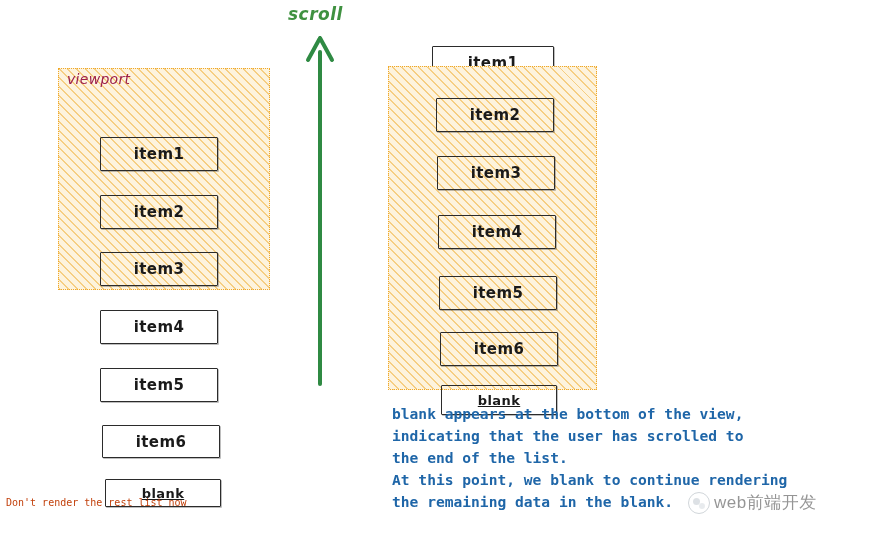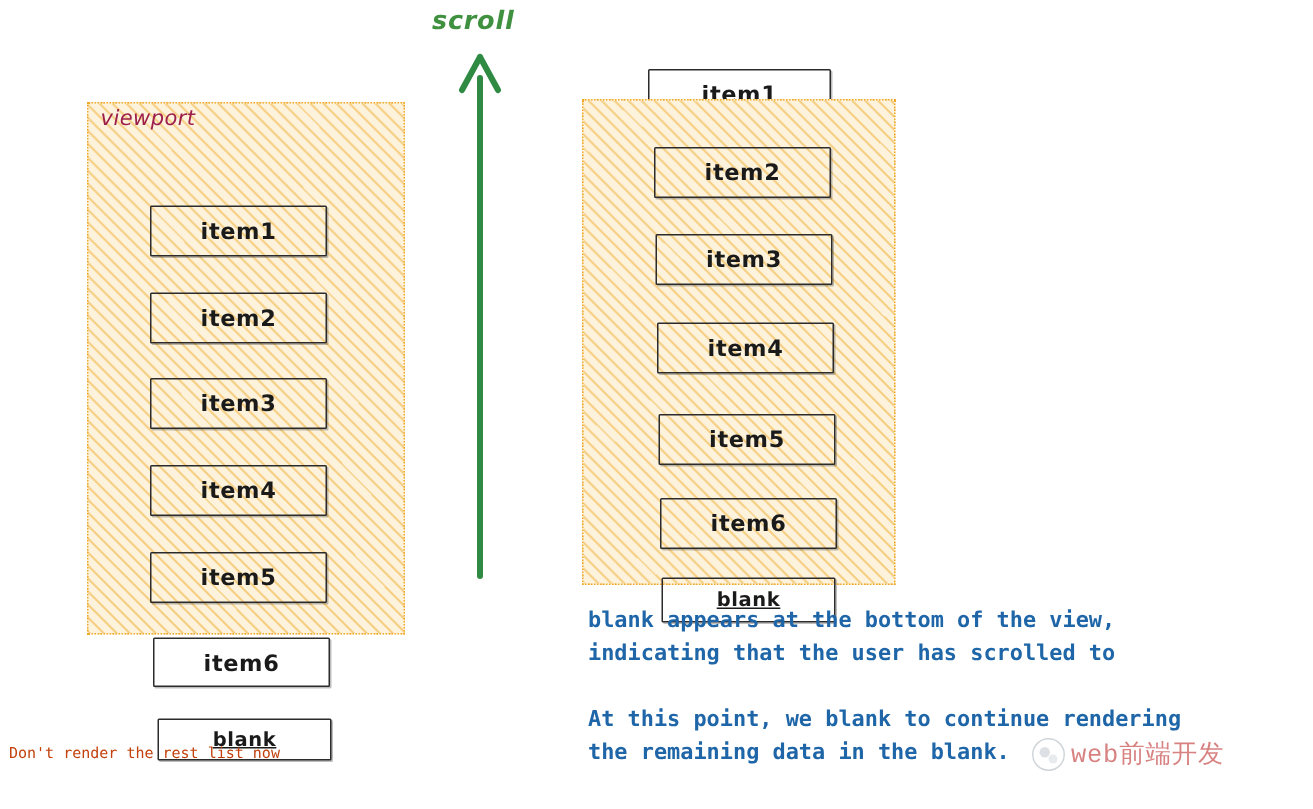--- a/index.html
+++ b/index.html
@@ -112,22 +112,22 @@
     line-height: 21.8px;
   }
 
   
   .watermark {
     position: absolute;
     display: flex;
     align-items: flex-end;
     gap: 4px;
     opacity: 0.55;
-    color: #b91c1c;
-    font-family: Liberation Mono, monospace;
+    color: #404040;
+    font-family: Liberation Sans, sans-serif;
     font-size: 17px;
     letter-spacing: 0.5px;
     pointer-events: none;
   }
   .watermark .wm-logo {
     width: 20px;
     height: 20px;
     border-radius: 50%;
     border: 1.5px solid #aab3ba;
     position: relative;
@@ -148,21 +148,21 @@
     width: 6px; height: 6px;
     border-radius: 50%;
     background: #d6dce1;
   }
 </style>
 </head>
 <body>
 
 <div class="stage">
 
-  <div class="viewport" style="left:58px; top:68px; width:212px; height:355px;">
+  <div class="viewport" style="left:58px; top:68px; width:212px; height:222px;">
     <span class="viewport-label">viewport</span>
   </div>
 
   <div class="item-box" style="left:100px; top:110px; width:118px; height:34px;">
     <span>item1</span>
   </div>
   <div class="item-box" style="left:100px; top:168px; width:118px; height:34px;">
     <span>item2</span>
   </div>
   <div class="item-box" style="left:100px; top:225px; width:118px; height:34px;">
@@ -212,20 +212,21 @@
   </div>
   <div class="item-box" style="left:440px; top:305px; width:118px; height:34px;">
     <span>item6</span>
   </div>
   <div class="item-box small-label clipped" style="left:441px; top:358px; width:116px; height:30px;">
     <span>blank</span>
   </div>
 
   <div class="caption blue" style="left:392px; top:403px;">blank appears at the bottom of the view,</div>
   <div class="caption blue" style="left:392px; top:425px;">indicating that the user has scrolled to</div>
+  <div class="caption blue" style="left:392px; top:447px;">the end of the list.</div>
   <div class="caption blue" style="left:392px; top:469px;">At this point, we blank to continue rendering</div>
   <div class="caption blue" style="left:392px; top:491px;">the remaining data in the blank.</div>
 
   <div class="watermark" style="left:688px; top:491px;">
     <span class="wm-logo"></span>
     <span>web前端开发</span>
   </div>
 
 </div>
 

